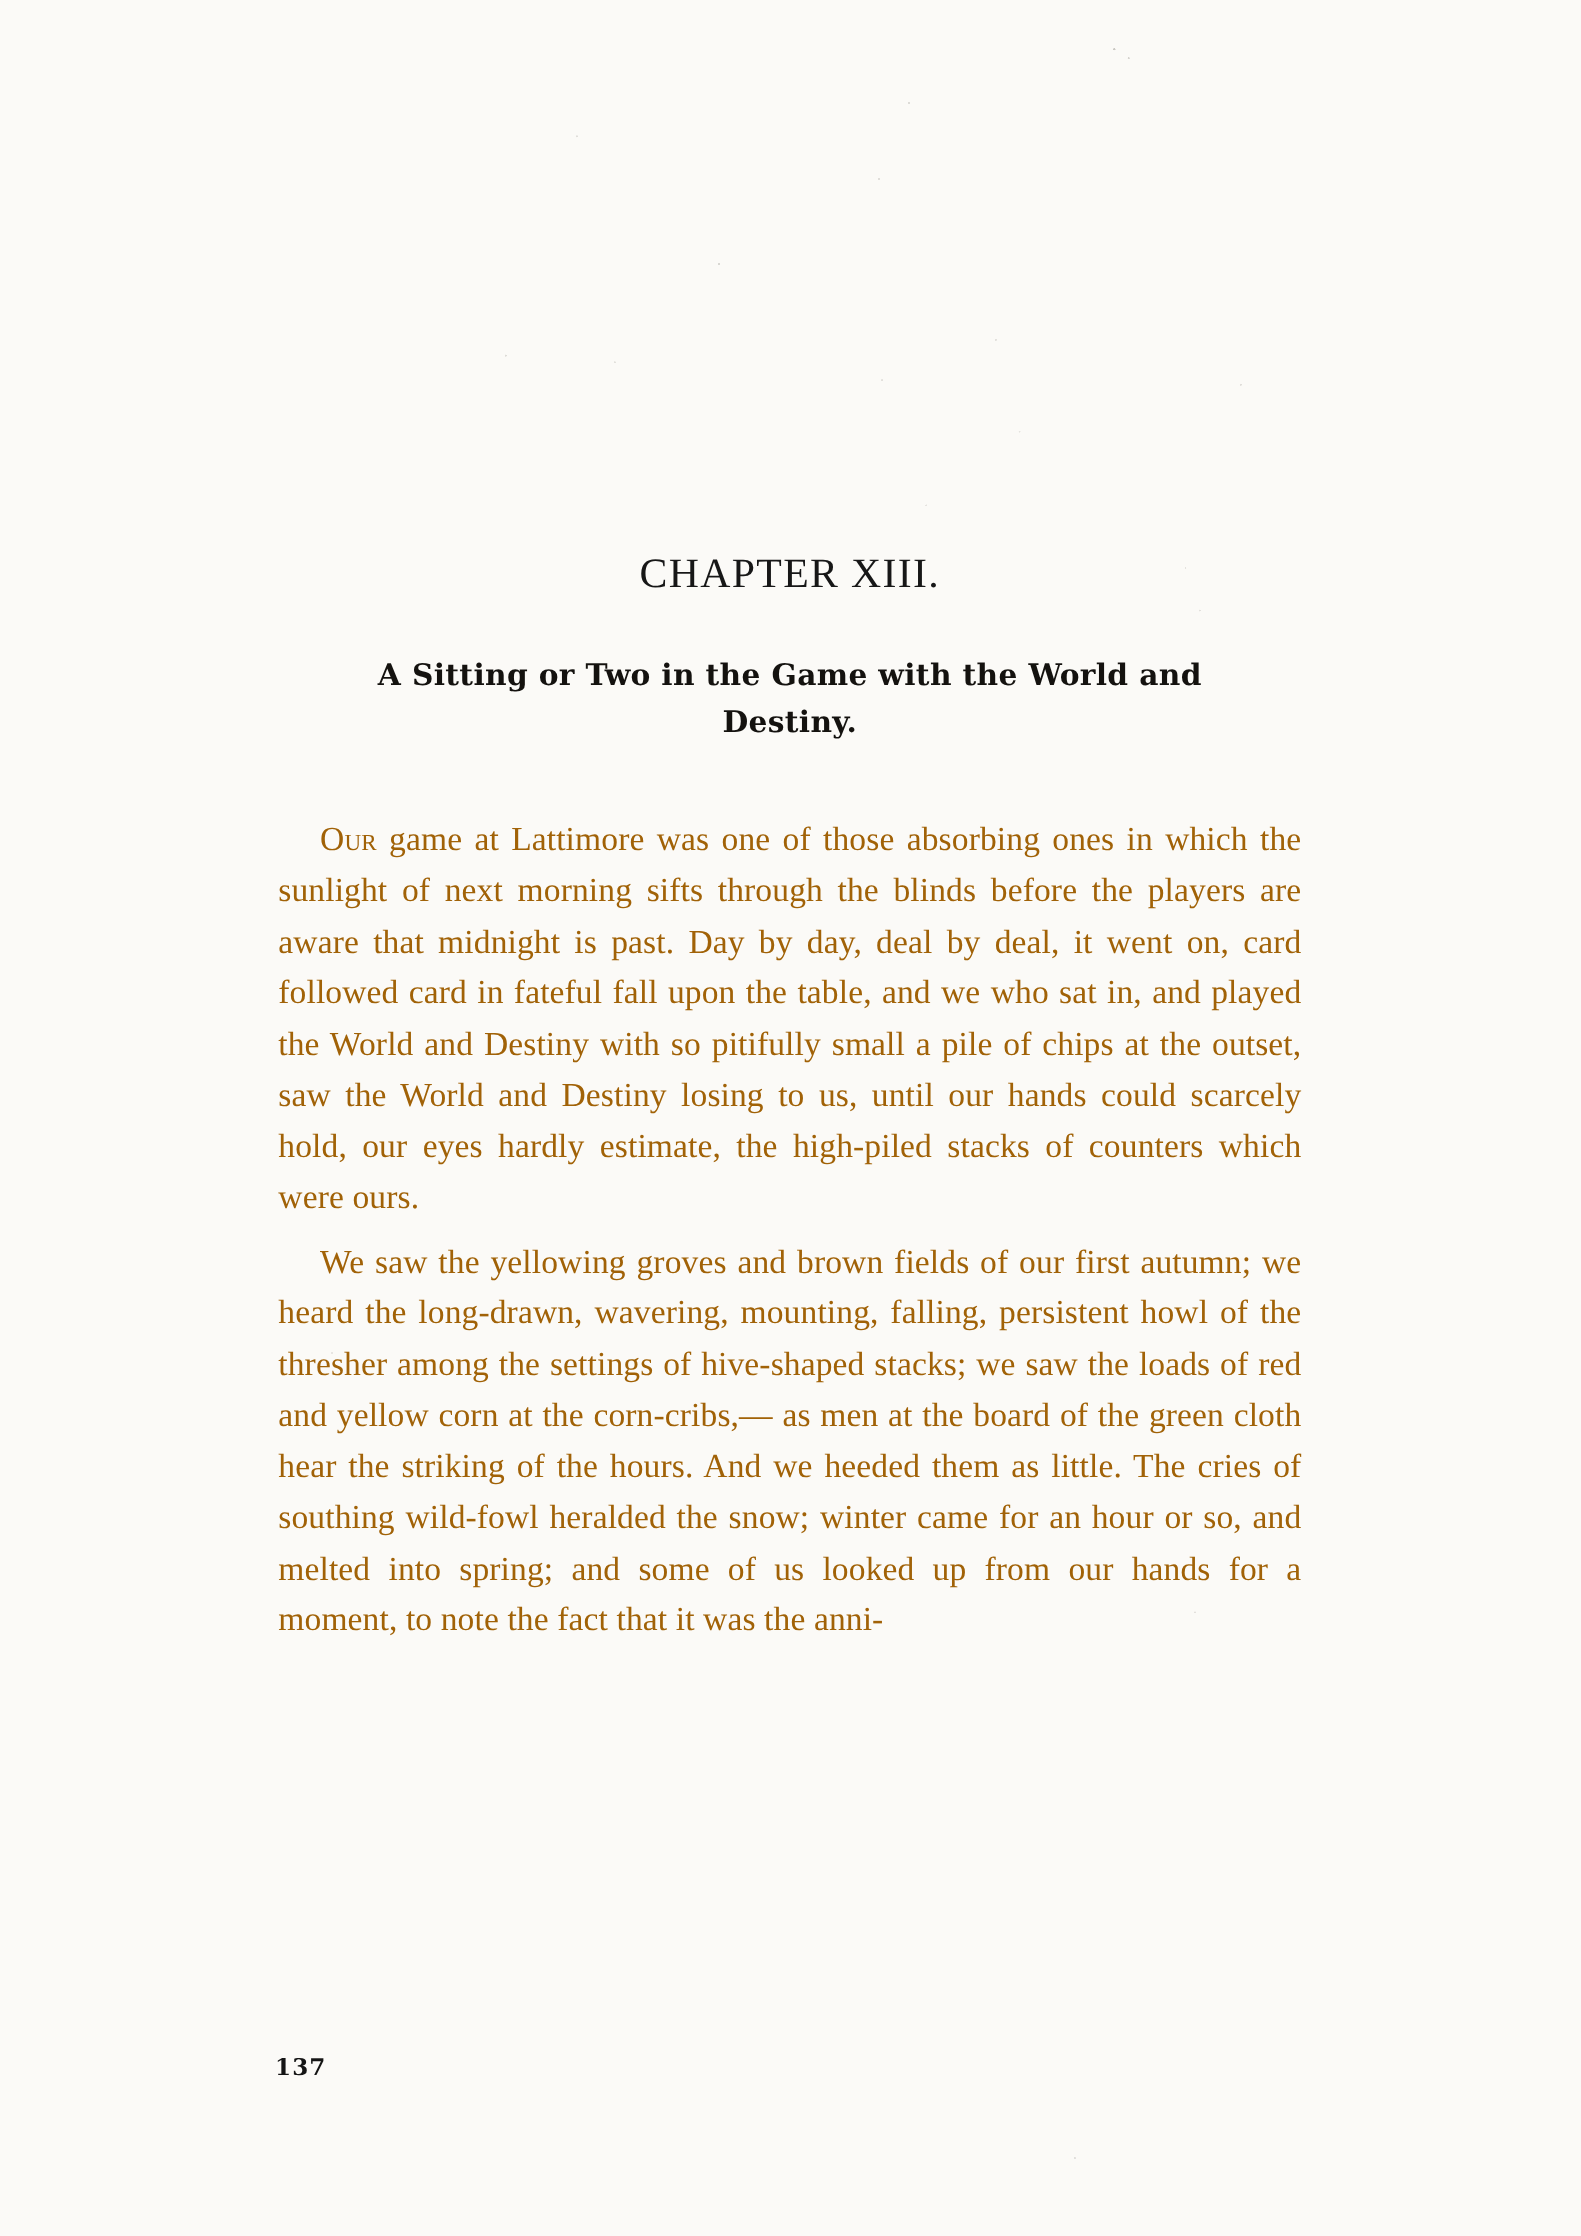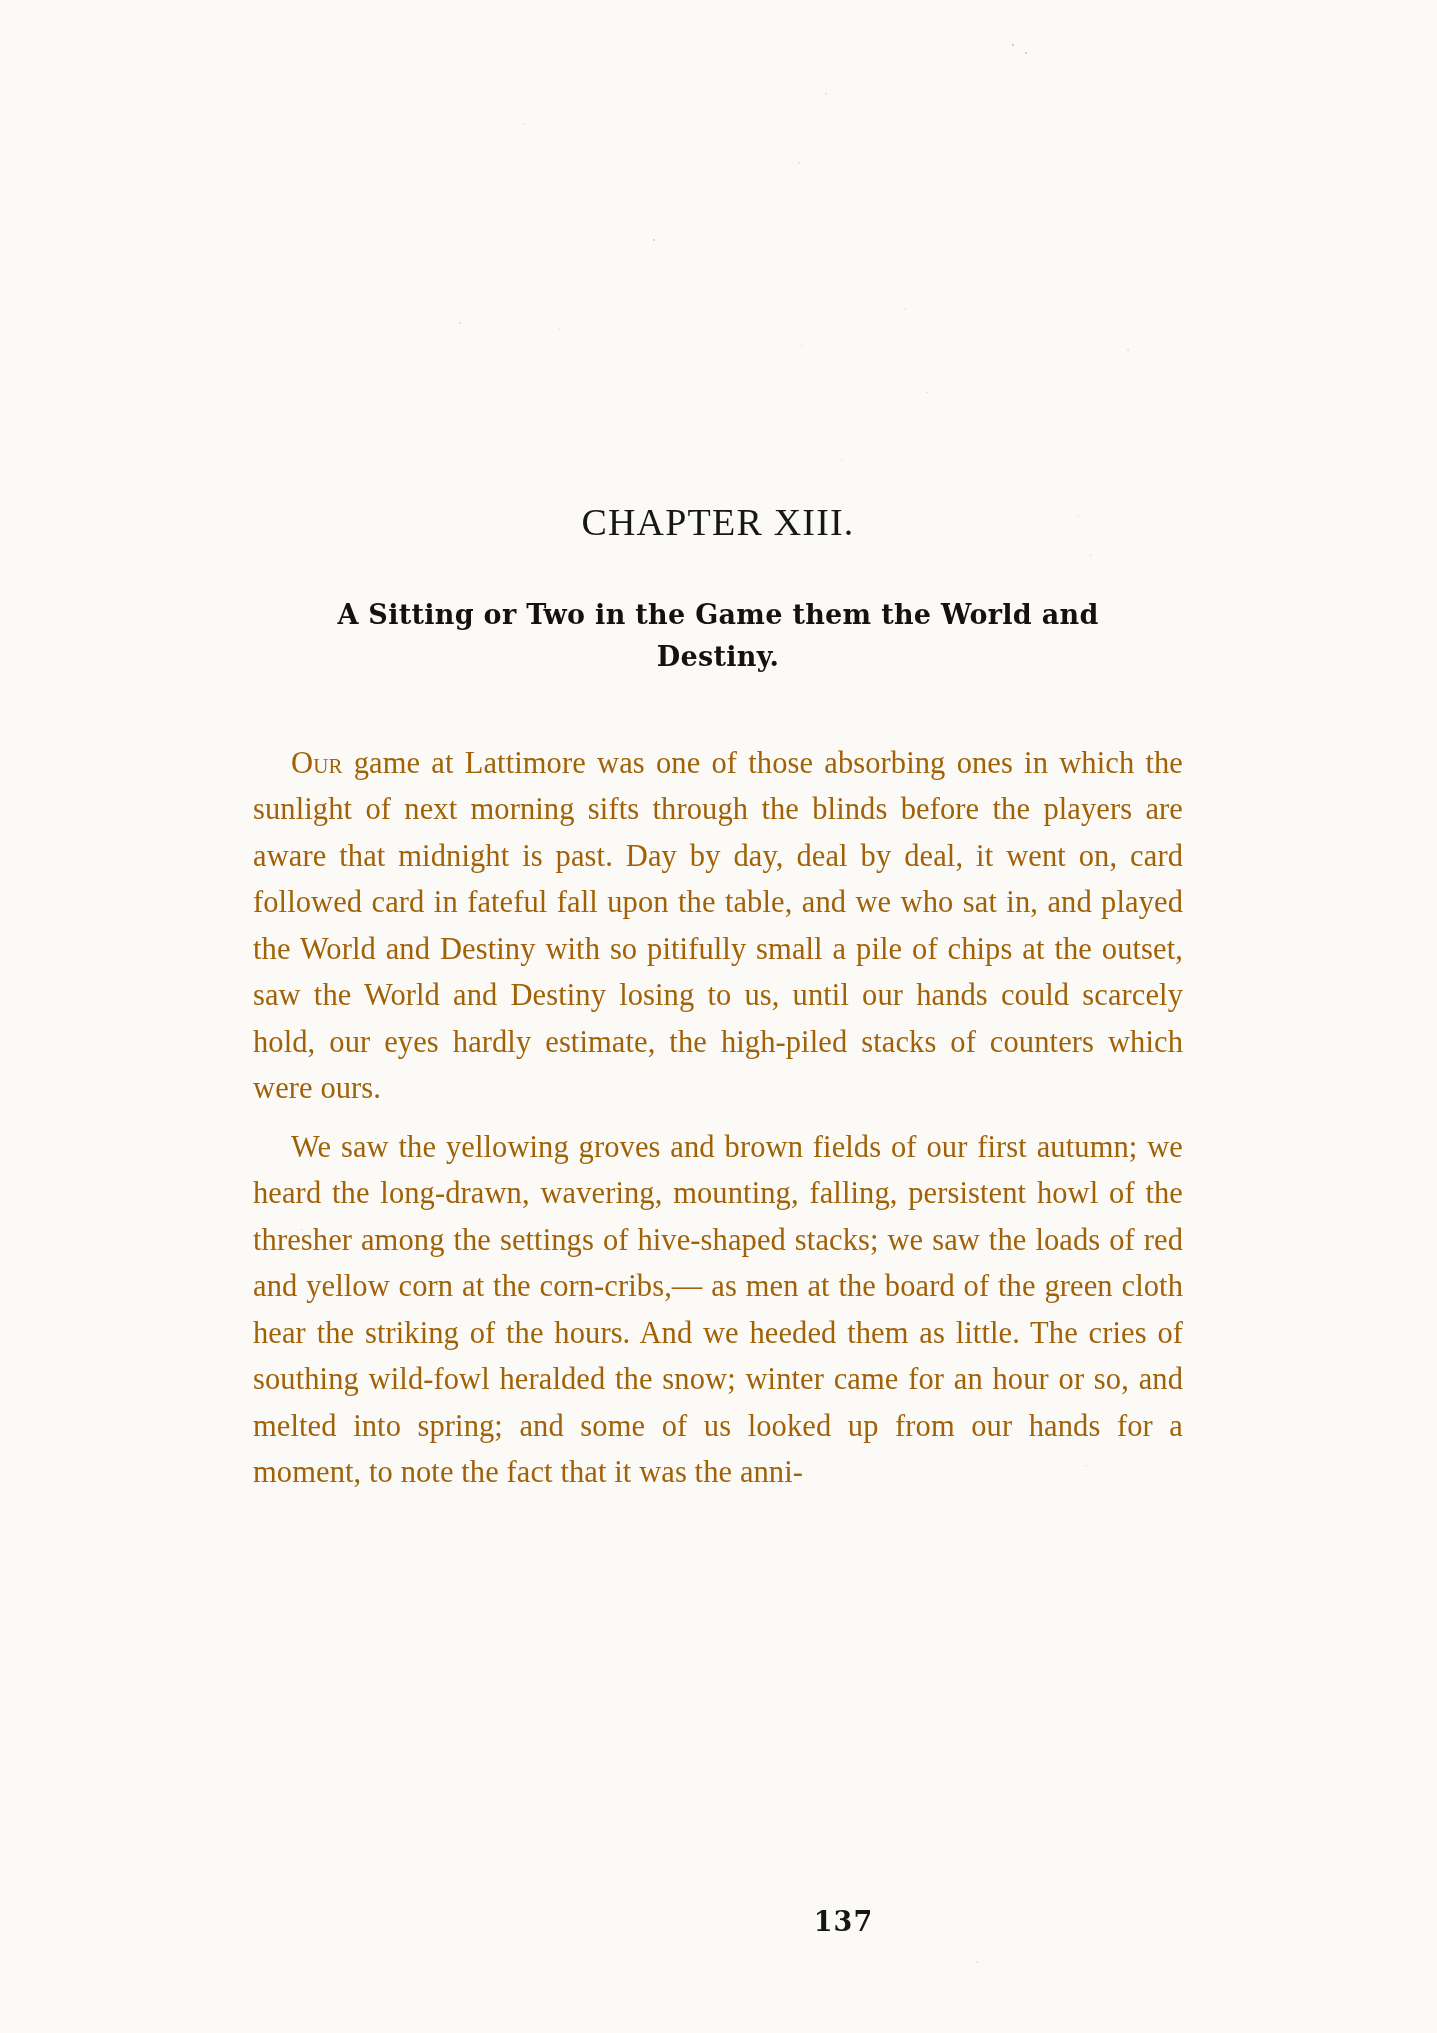--- a/index.html
+++ b/index.html
@@ -100,42 +100,41 @@
   }
   .smallcaps {
     font-variant: small-caps;
   }
 
   .folio {
     position: absolute;
     left: 0;
     top: 1866px;
     width: 1437px;
-    text-align: center;
+    text-align: left;
     font-family: "DejaVu Serif", serif;
     font-weight: bold;
-    font-size: 27px;
+    font-size: 21px;
     color: #151515;
     padding-left: 250px;
     box-sizing: border-box;
-    margin-top: 40px;
   }
   .folio span { letter-spacing: 1px; }
 </style>
 </head>
 <body>
 
 <div class="page">
   <div class="page-texture"></div>
 
   <div class="content">
     <h1 class="chapter-title">CHAPTER XIII.</h1>
 
     <h2 class="chapter-subtitle">
-      <span class="ornate">A Sitting or Two in the Game them the World and</span><br>
+      <span class="ornate">A Sitting or Two in the Game with the World and</span><br>
       <span class="ornate">Destiny.</span>
     </h2>
 
     <p class="body-par indent"><span class="smallcaps">Our</span> game at Lattimore was one of those absorbing ones in which the sunlight of next morning sifts through the blinds before the players are aware that midnight is past.  Day by day, deal by deal, it went on, card followed card in fateful fall upon the table, and we who sat in, and played the World and Destiny with so pitifully small a pile of chips at the outset, saw the World and Destiny losing to us, until our hands could scarcely hold, our eyes hardly estimate, the high-piled stacks of counters which were ours.</p>
 
     <p class="body-par indent">We saw the yellowing groves and brown fields of our first autumn; we heard the long-drawn, wavering, mounting, falling, persistent howl of the thresher among the settings of hive-shaped stacks; we saw the loads of red and yellow corn at the corn-cribs,— as men at the board of the green cloth hear the striking of the hours.  And we heeded them as little. The cries of southing wild-fowl heralded the snow; winter came for an hour or so, and melted into spring; and some of us looked up from our hands for a moment, to note the fact that it was the anni-</p>
   </div>
 
   <div class="folio">
     <span>137</span>

